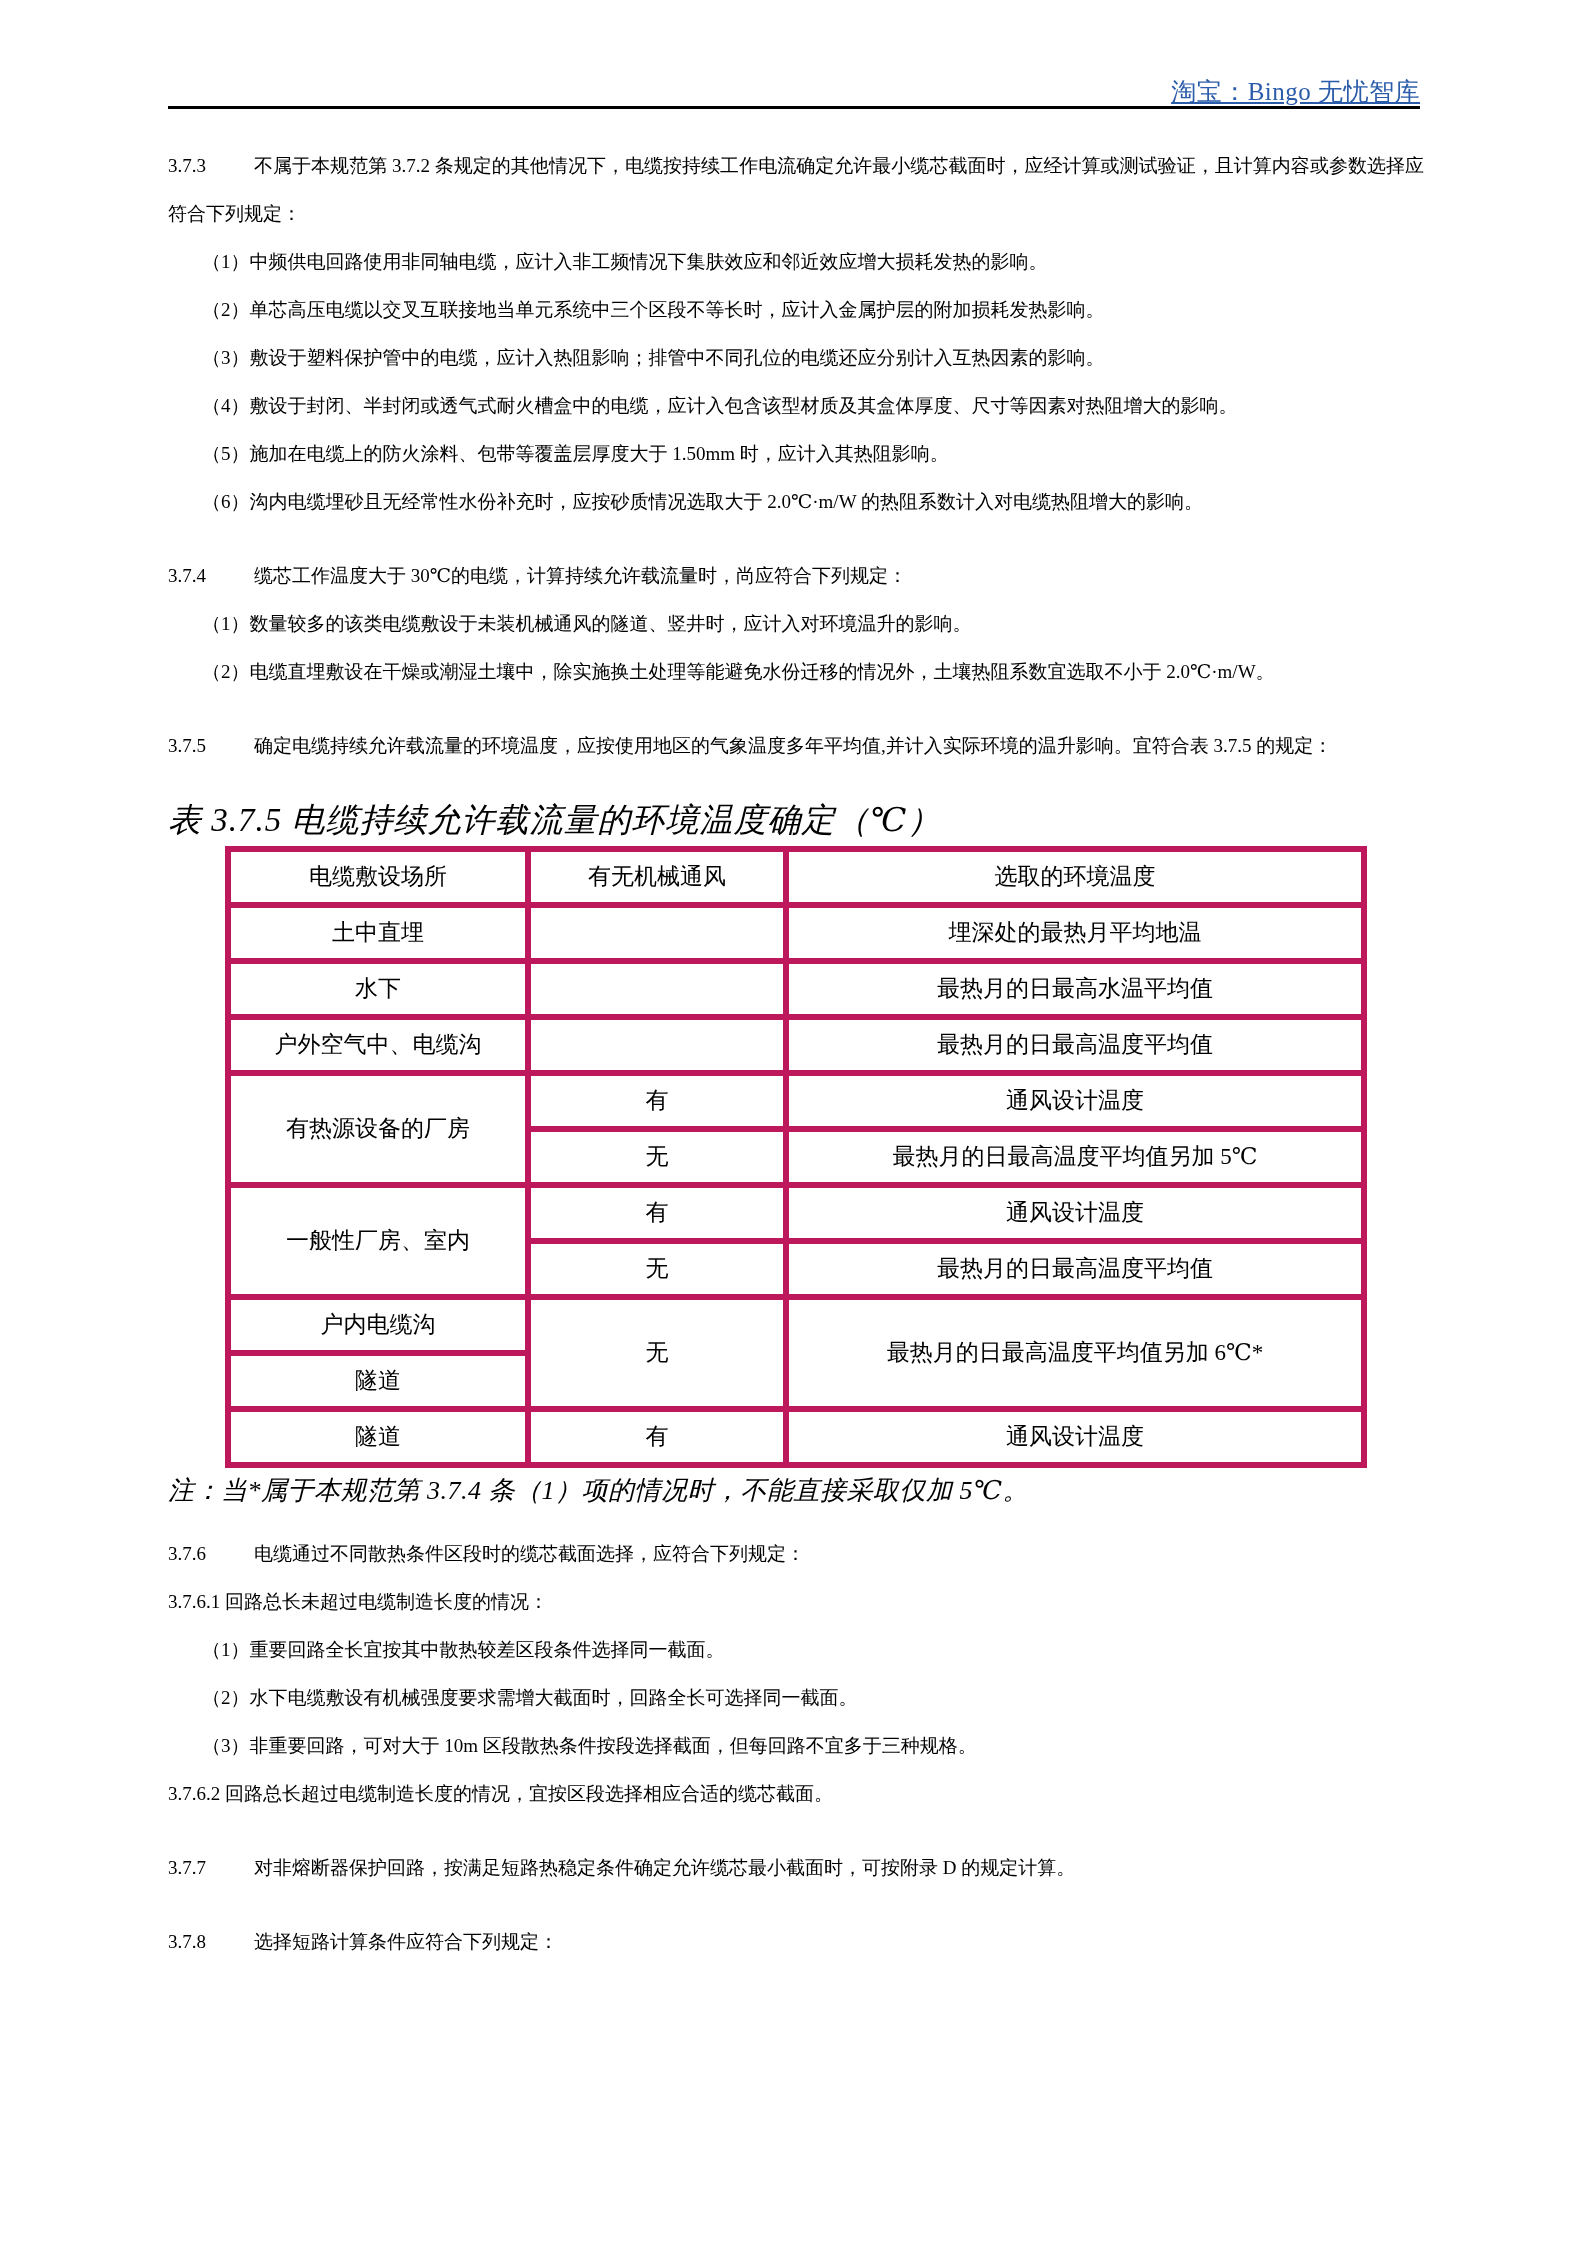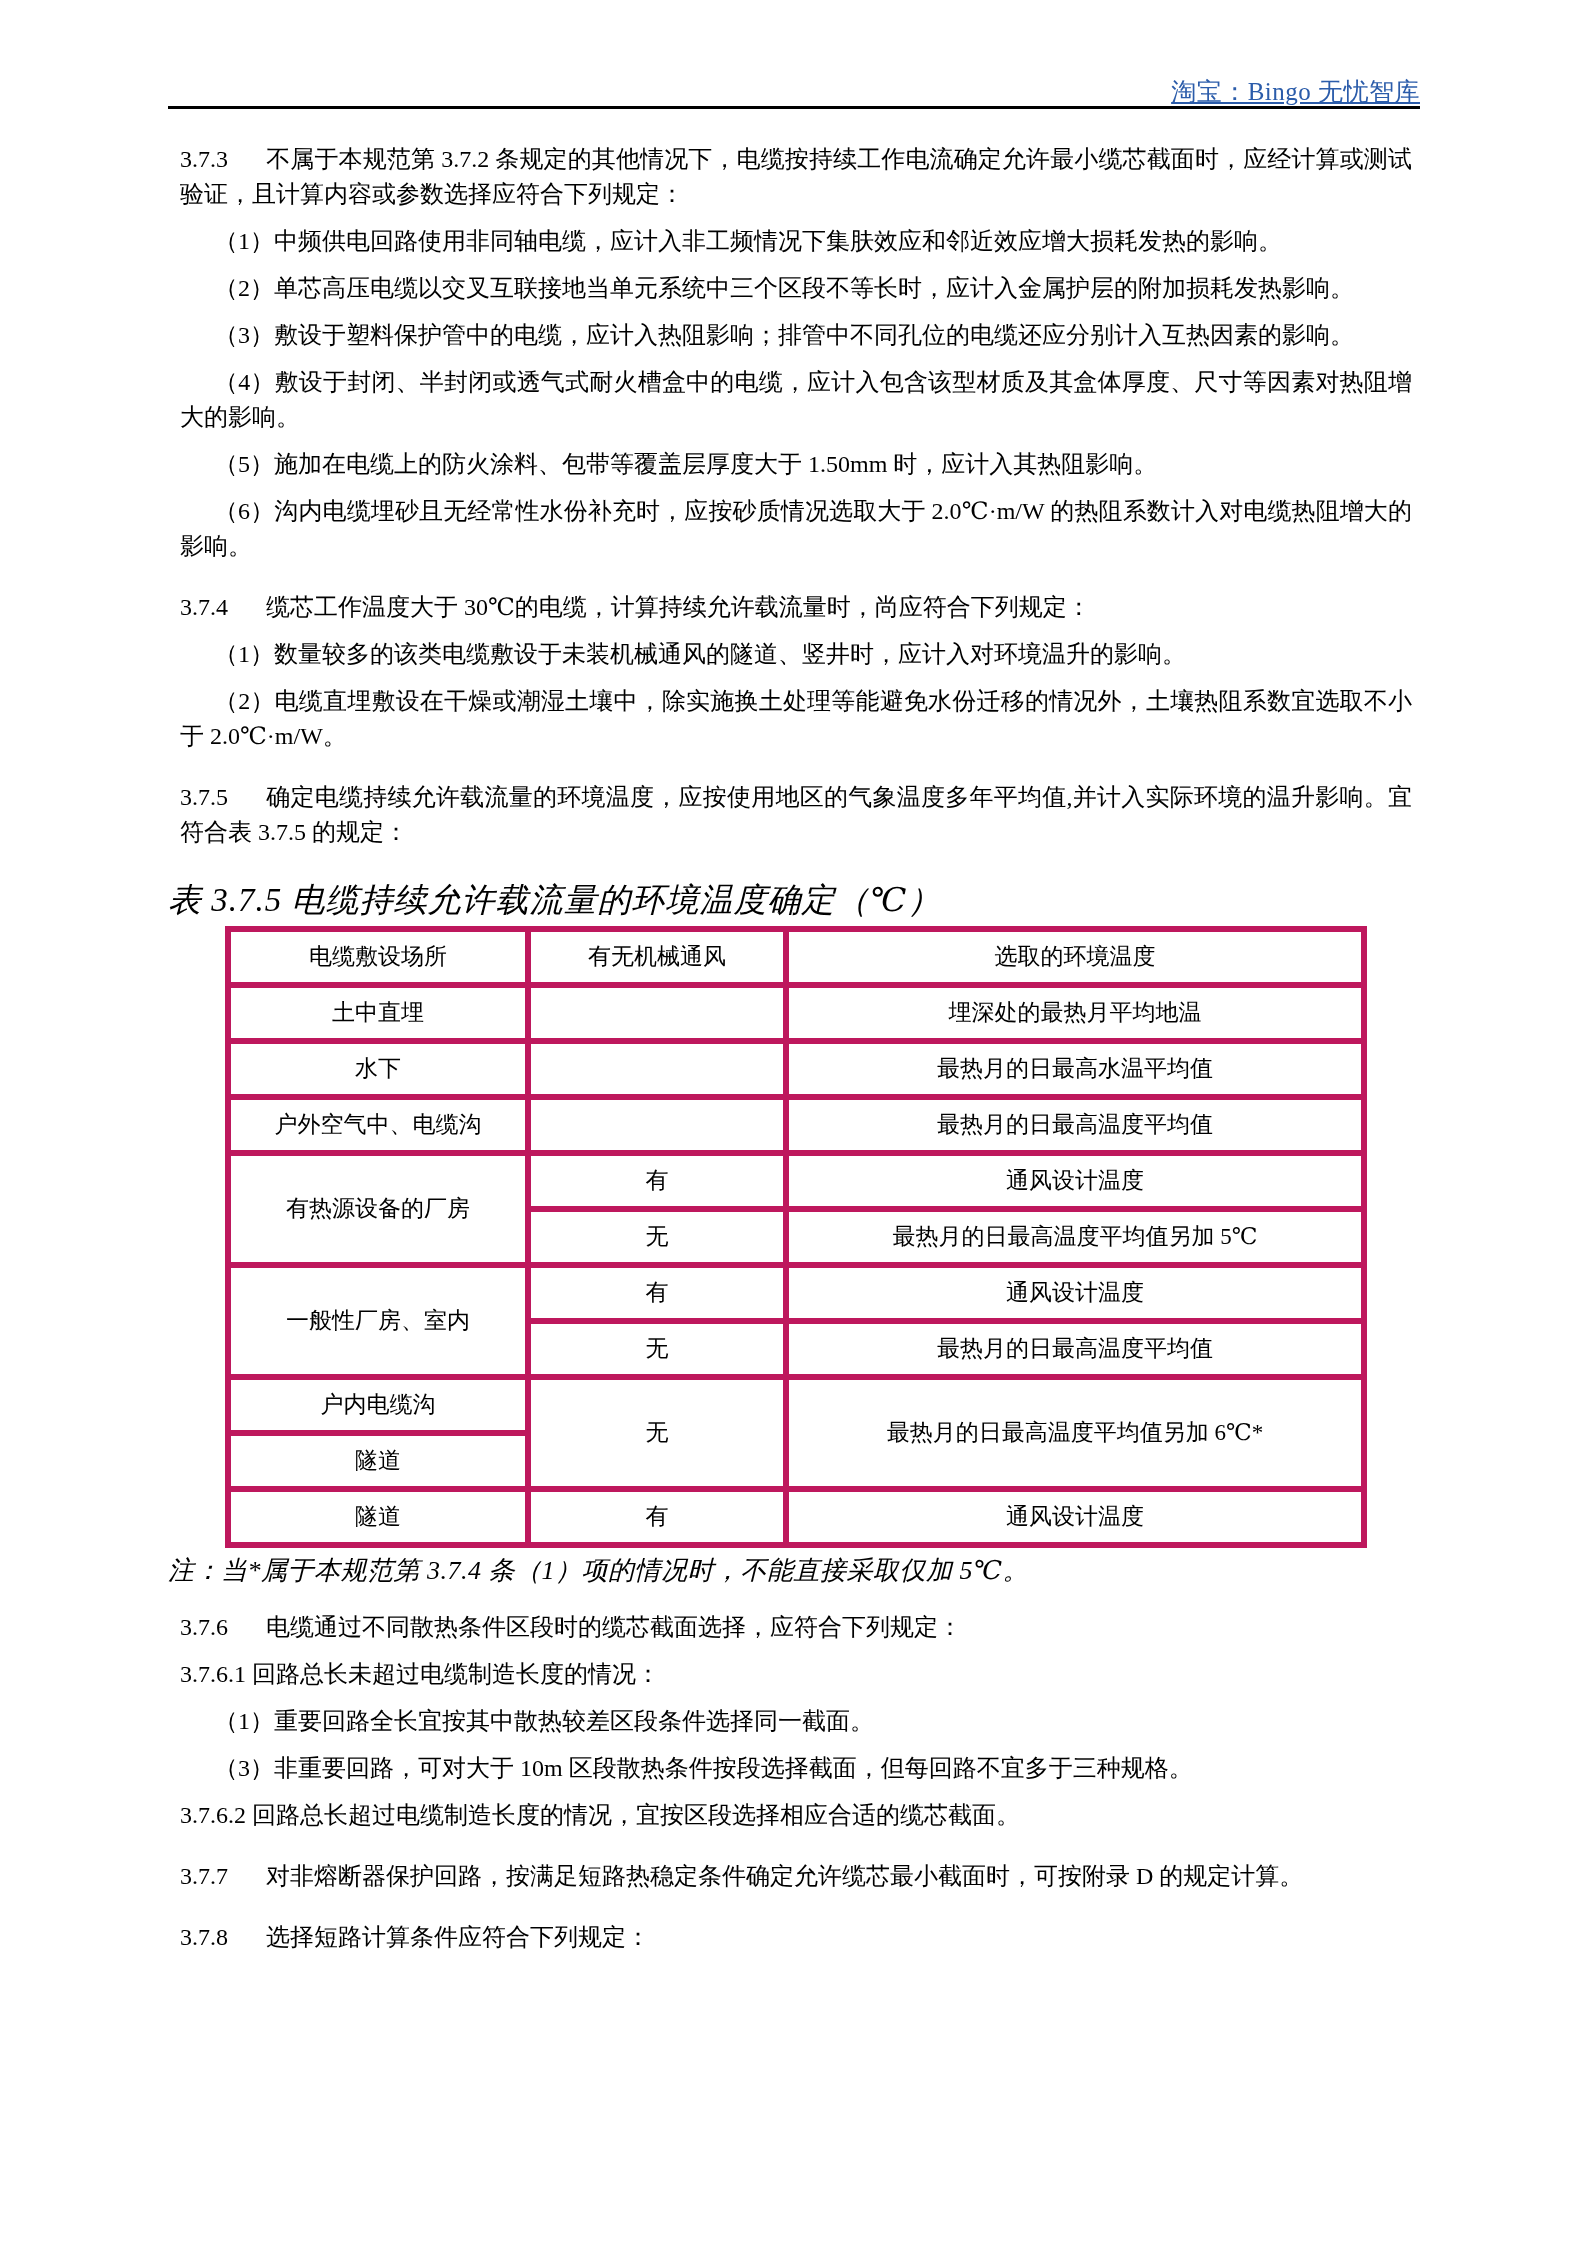--- a/index.html
+++ b/index.html
@@ -52,23 +52,23 @@
   }
 
   
   .content {
     position: absolute;
     left: 168px;
     top: 128px;
     width: 1256px;
   }
   p {
-    margin: 12px;
-    font-size: 24px;
-    line-height: 35px;
+    margin: 0;
+    font-size: 19px;
+    line-height: 48px;
     text-align: justify;
     text-justify: inter-ideograph;
   }
   .clause {
     margin-top: 14px;
     text-indent: 0;
   }
   .clause .num {
     display: inline-block;
     min-width: 86px;
@@ -234,20 +234,21 @@
 
     <div class="note">注：当*属于本规范第 3.7.4 条（1）项的情况时，不能直接采取仅加 5℃。</div>
 
     <p class="clause gap-top-md">
       <span class="num">3.7.6</span><span>电缆通过不同散热条件区段时的缆芯截面选择，应符合下列规定：</span>
     </p>
     <p class="sub0">
       <span>3.7.6.1</span>&nbsp;<span>回路总长未超过电缆制造长度的情况：</span>
     </p>
     <p class="sub">（1）重要回路全长宜按其中散热较差区段条件选择同一截面。</p>
+    <p class="sub">（2）水下电缆敷设有机械强度要求需增大截面时，回路全长可选择同一截面。</p>
     <p class="sub">（3）非重要回路，可对大于 10m 区段散热条件按段选择截面，但每回路不宜多于三种规格。</p>
     <p class="sub0">
       <span>3.7.6.2</span>&nbsp;<span>回路总长超过电缆制造长度的情况，宜按区段选择相应合适的缆芯截面。</span>
     </p>
 
     <p class="clause gap-top-lg">
       <span class="num">3.7.7</span><span>对非熔断器保护回路，按满足短路热稳定条件确定允许缆芯最小截面时，可按附录 D 的规定计算。</span>
     </p>
 
     <p class="clause gap-top-lg">

